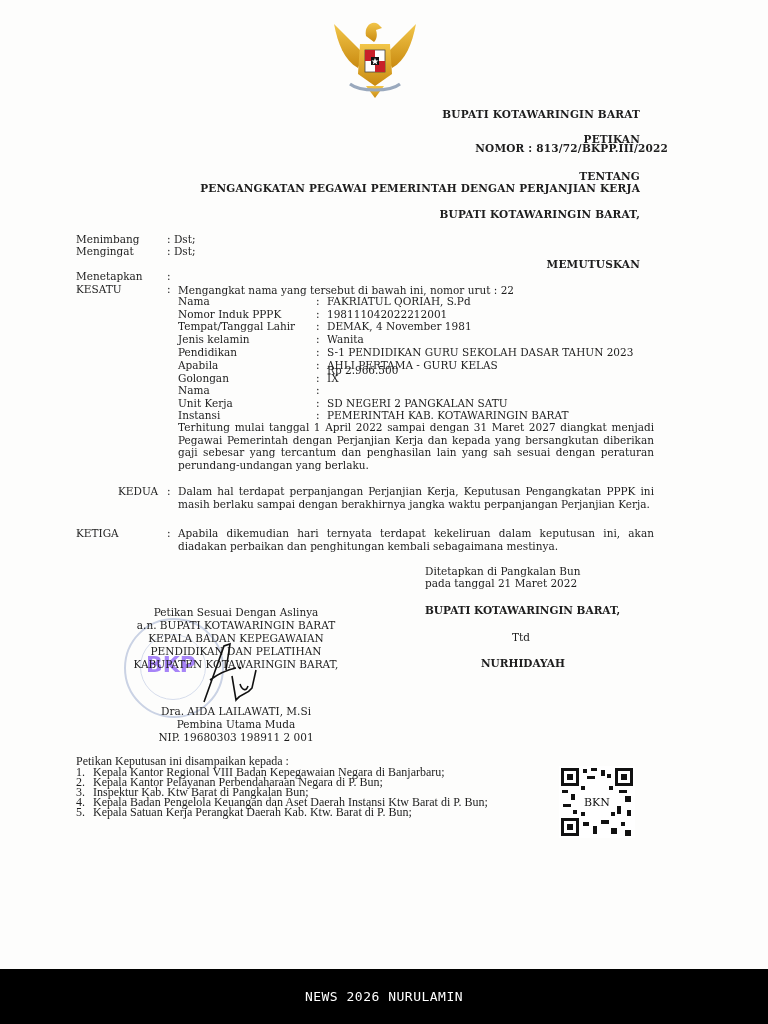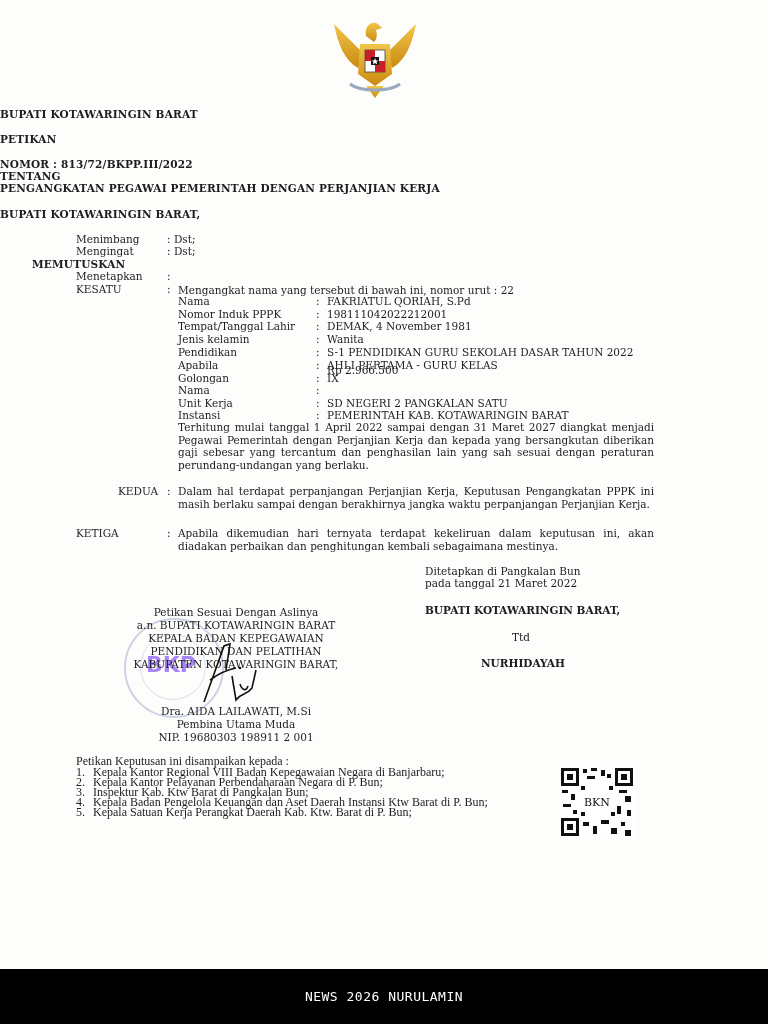--- a/index.html
+++ b/index.html
@@ -4,21 +4,21 @@
 <style>
   html, body { margin:0; padding:0; }
   body {
     width:768px; height:1024px; overflow:hidden; position:relative;
     background:#ffffff;
     font-family: "DejaVu Serif", "Liberation Serif", serif;
     color:#1d1d1d;
   }
   .page { position:absolute; left:0; top:0; width:768px; height:969px; background:#fdfdfc; }
   .abs { position:absolute; white-space:nowrap; }
-  .center { text-align:left; left:0; width:640px; }
+  .center { text-align:right; left:0; width:640px; }
   .hdr { font-weight:bold; font-size:10.5px; letter-spacing:0.2px; }
   .t { font-size:10.5px; line-height:13px; }
   .small { font-size:12px; line-height:10.5px;font-family:Liberation Serif, serif; }
   .lbl { left:76px; }
   .colon { left:167px; }
   .fl { left:178px; }
   .fc { left:316px; }
   .fv { left:327px; }
   .para { position:absolute; left:178px; width:476px; font-size:10.5px; line-height:12.5px; text-align:justify; white-space:normal; }
   .bottombar { position:absolute; left:0; top:969px; width:768px; height:55px; background:#000; }
@@ -54,31 +54,31 @@
     <rect x="35" y="36" width="10" height="11" fill="#c8202a"></rect>
     <rect x="45" y="47" width="10" height="11" fill="#c8202a"></rect>
     <rect x="41" y="43" width="8" height="8" fill="#111"></rect>
     <polygon points="45,44 46,46.5 48.5,46.5 46.5,48 47.3,50.5 45,49 42.7,50.5 43.5,48 41.5,46.5 44,46.5" fill="#fff"></polygon>
     <path d="M36 72 L45 84 L54 72 Z" fill="url(#gold)"></path>
     <path d="M20 70 C30 78 60 78 70 70" stroke="#9aa9bd" stroke-width="3" fill="none"></path>
   </svg>
 
   <div class="abs center hdr" style="top:108px;">BUPATI KOTAWARINGIN BARAT</div>
   <div class="abs center hdr" style="top:133px;">PETIKAN</div>
-  <div class="abs center hdr" style="top:158px;">NOMOR : 813/72/BKPP.III/2022</div>
+  <div class="abs center hdr" style="top:142px;padding-left:28px;">NOMOR : 813/72/BKPP.III/2022</div>
   <div class="abs center hdr" style="top:170px;">TENTANG</div>
   <div class="abs center hdr" style="top:182px;">PENGANGKATAN PEGAWAI PEMERINTAH DENGAN PERJANJIAN KERJA</div>
   <div class="abs center hdr" style="top:208px;">BUPATI KOTAWARINGIN BARAT,</div>
 
   <div class="abs t lbl" style="top:233px;">Menimbang</div>
   <div class="abs t colon" style="top:233px;">: Dst;</div>
   <div class="abs t lbl" style="top:245px;">Mengingat</div>
   <div class="abs t colon" style="top:245px;">: Dst;</div>
 
-  <div class="abs center hdr" style="top:258px;left:0;margin-left:32px;">MEMUTUSKAN</div>
+  <div class="abs center hdr" style="top:258px;left:0;">MEMUTUSKAN</div>
 
   <div class="abs t lbl" style="top:270px;">Menetapkan</div>
   <div class="abs t colon" style="top:270px;">:</div>
 
   <div class="abs t lbl" style="top:283px;">KESATU</div>
   <div class="abs t colon" style="top:283px;">:</div>
   <div class="abs t fl" style="top:284px;">Mengangkat nama yang tersebut di bawah ini, nomor urut : 22</div>
 
   <div>
     <div class="abs t fl" style="top:295px;">Nama</div>
@@ -92,21 +92,21 @@
     <div class="abs t fl" style="top:320px;">Tempat/Tanggal Lahir</div>
     <div class="abs t fc" style="top:320px;">:</div>
     <div class="abs t fv" style="top:320px;">DEMAK, 4 November 1981</div>
 
     <div class="abs t fl" style="top:333px;">Jenis kelamin</div>
     <div class="abs t fc" style="top:333px;">:</div>
     <div class="abs t fv" style="top:333px;">Wanita</div>
 
     <div class="abs t fl" style="top:346px;">Pendidikan</div>
     <div class="abs t fc" style="top:346px;">:</div>
-    <div class="abs t fv" style="top:346px;">S-1 PENDIDIKAN GURU SEKOLAH DASAR TAHUN 2022</div>
+    <div class="abs t fv" style="top:346px;">S-1 PENDIDIKAN GURU SEKOLAH DASAR TAHUN 2023</div>
 
     <div class="abs t fl" style="top:359px;">Apabila</div>
     <div class="abs t fc" style="top:359px;">:</div>
     <div class="abs t fv" style="top:359px;">AHLI PERTAMA - GURU KELAS</div>
 
     <div class="abs t fl" style="top:372px;">Golongan</div>
     <div class="abs t fc" style="top:372px;">:</div>
     <div class="abs t fv" style="top:372px;">IX</div>
 
     <div class="abs t fl" style="top:384px;">Nama</div>

